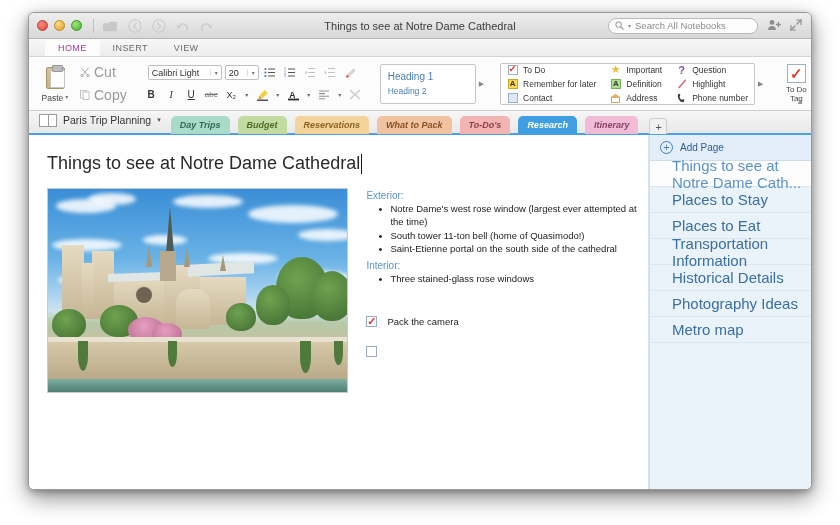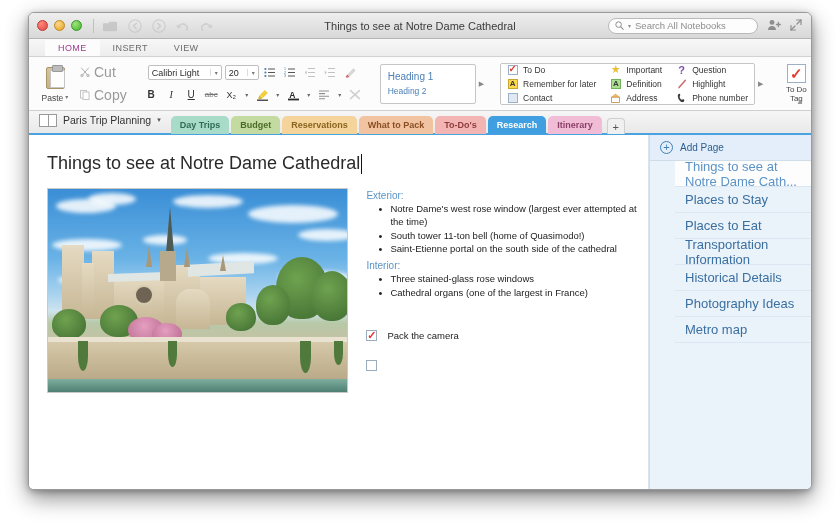--- a/index.html
+++ b/index.html
@@ -167,21 +167,21 @@
     display: flex; 
     padding-left: 10px;
     flex: none;
     position: relative;
   }
   .nbname { display:flex; align-items:center; gap:6px; padding-bottom:4px; margin-right:10px; }
   .nbicon { width:18px; height:13px; background:#fff; border:1px solid #9a9a9a; position:relative; }
   .nbicon:after{content:'';position:absolute;left:50%;top:0;bottom:0;width:1px;background:#9a9a9a;}
   .nblbl { font-size:10.5px; color:#333; }
   .nbcaret { font-size:7px; color:#555; }
-  .tabs { display:flex; align-items:flex-end; gap:2px; }
+  .tabs { display:flex; align-items:flex-end; gap:8px;font-style:italic; }
   .ntab {
     font-size:9px; font-weight:bold; padding:4px 9px 4px 9px;
     border-radius:5px 5px 0 0; position:relative; top:1px;
     white-space:nowrap;
   }
   .ntab.active { color:#fff; }
   .addtab {
     width:18px;height:16px;border-radius:4px 4px 0 0;background:#f0f0f0;border:1px solid #cfcfcf;
     border-bottom:none; display:flex;align-items:center;justify-content:center;
     font-size:11px;color:#555; position:relative; top:1px; margin-left:3px;
@@ -246,22 +246,22 @@
     background:#e4eefa;
   }
   .plusc {
     width:13px;height:13px;border-radius:50%;border:1.3px solid #3f7fb5;
     display:flex;align-items:center;justify-content:center;
     font-size:11px;color:#3f7fb5;line-height:1;
   }
   .addlbl { font-size:10px; color:#2c5f90; }
   .pagelist { flex:1; }
   .pgitem {
-    height:26px; display:flex; align-items:center; padding-left:10px;
-    font-size:13px; color:#3a6fa0; border-bottom:1px solid #dbe7f2;margin-left:25px;
+    height:26px; display:flex; align-items:center; padding-left:22px;
+    font-size:15px; color:#3a6fa0; border-bottom:1px solid #dbe7f2;
   }
   .pgitem.active { background:#fdfdfd; color:#5b93c7; }
 </style>
 </head>
 <body>
 
 <div class="window">
 
   <div class="titlebar">
     <div class="traffic">
@@ -623,21 +623,20 @@
         <div class="notes">
           <div class="nhead">Exterior:</div>
           <ul class="nlist">
             <li>Notre Dame's west rose window (largest ever attempted at the time)</li>
             <li>South tower 11-ton bell (home of Quasimodo!)</li>
             <li>Saint-Etienne portal on the south side of the cathedral</li>
           </ul>
           <div class="nhead second">Interior:</div>
           <ul class="nlist">
             <li>Three stained-glass rose windows</li>
-            <li>Cathedral organs (one of the largest in France)</li>
           </ul>
 
           <div class="todo-rows">
             <div class="todo-row">
               <div class="todo-box">✓</div>
               <div class="todo-txt">Pack the camera</div>
             </div>
             <div class="todo-row">
               <div class="todo-box"></div>
             </div>

